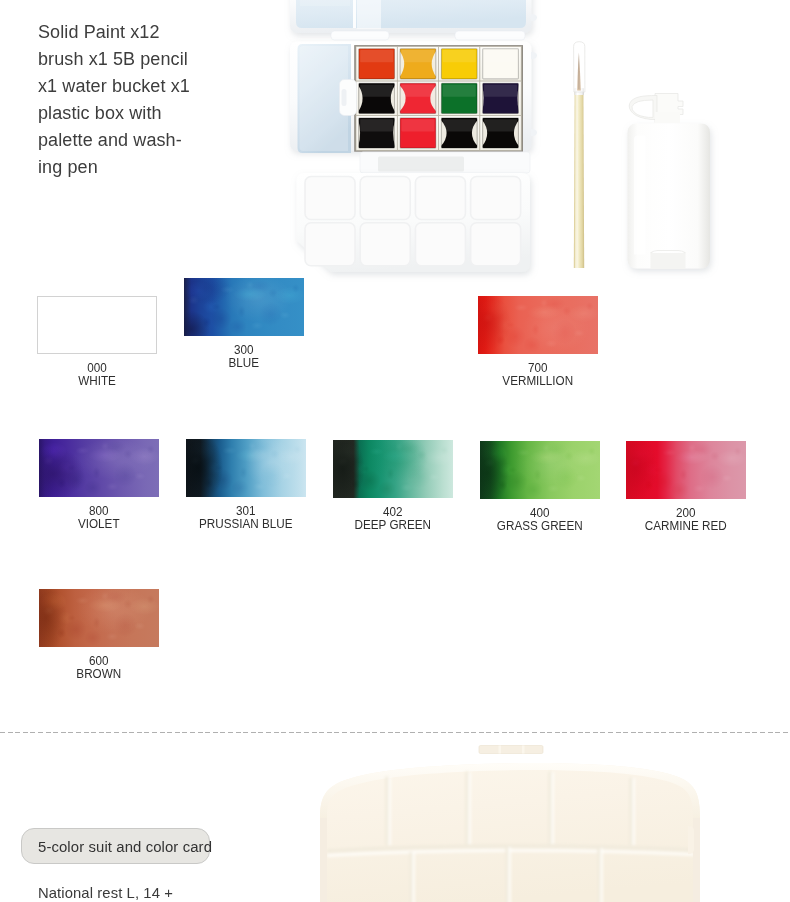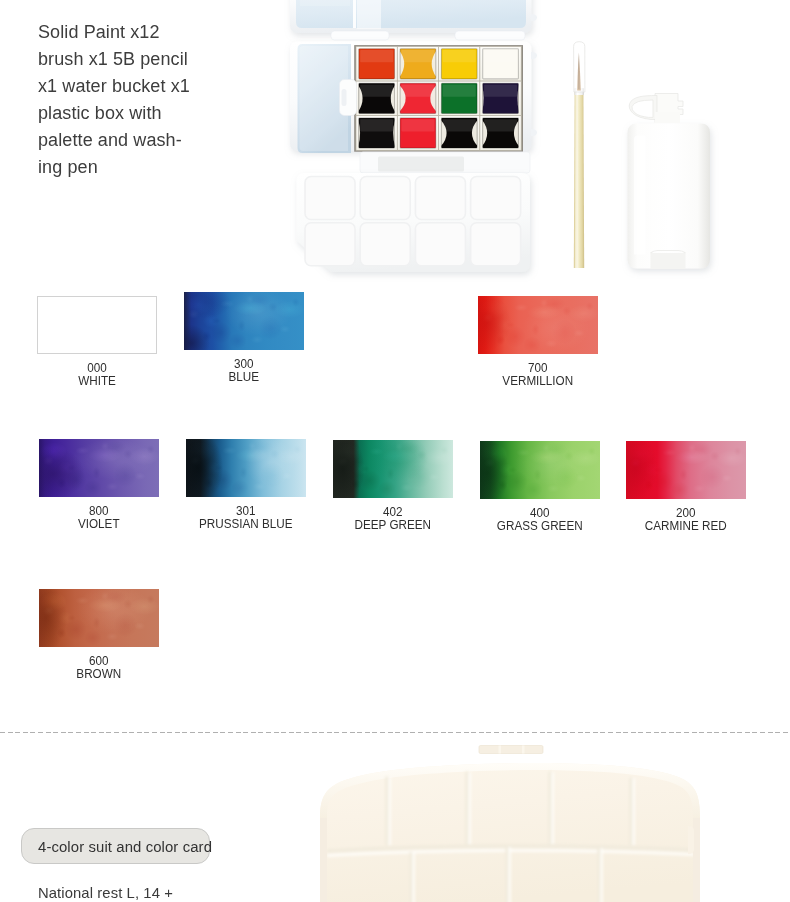--- a/index.html
+++ b/index.html
@@ -275,21 +275,21 @@
 </g>
 </svg>
 </div>
 
 <div class="card">
 <div class="sw" style="left:37px;top:295.5px">
   <div class="patch p-white" style="--swatch-color: #ffffff;"></div>
   <div class="code">000</div>
   <div class="nm">WHITE</div>
 </div>
-<div class="sw" style="left:184px;top:292px">
+<div class="sw" style="left:184px;top:278px">
   <div class="patch p-blue" style="--swatch-color: #2a7cbd;">
         <span class="tex"></span>
         <span class="tex2"></span>
       </div>
   <div class="code">300</div>
   <div class="nm">BLUE</div>
 </div>
 <div class="sw" style="left:478px;top:296px">
   <div class="patch p-verm" style="--swatch-color: #e53024;">
         <span class="tex"></span>
@@ -388,15 +388,15 @@
 <path d="M 299 110 L 299 167" stroke="#f1ebdd" stroke-width="3.4" fill="none"></path>
 <path d="M 301.6 110 L 301.6 167" stroke="#fffefb" stroke-width="2.2" fill="none"></path>
 </g>
 <path d="M 20 80 l 7 0 l 0 87 l -7 0 Z" fill="#f5ede1"></path>
 <path d="M 393 80 l 7 0 l 0 87 l -7 0 Z" fill="#f5ede1"></path>
 <path d="M 388 88 q 6 0 6 5 l 0 18 q 0 5 -6 5 Z" fill="#f9f2e6"></path>
 </svg>
 </div>
 <div class="divider"></div>
 <div class="badge">
-    <span>4-color suit and color card</span>
+    <span>5-color suit and color card</span>
   </div>
 <div class="natl">National rest L, 14 +</div>
 
 </body></html>

